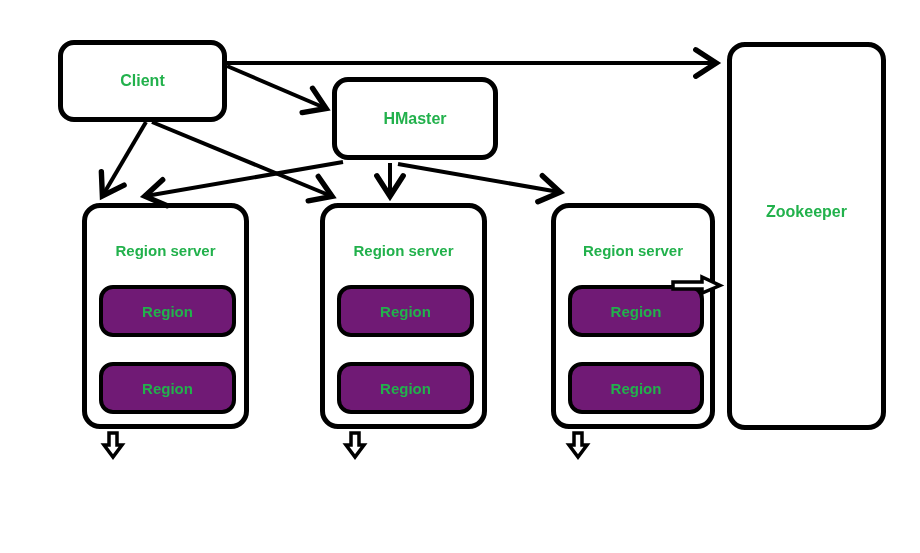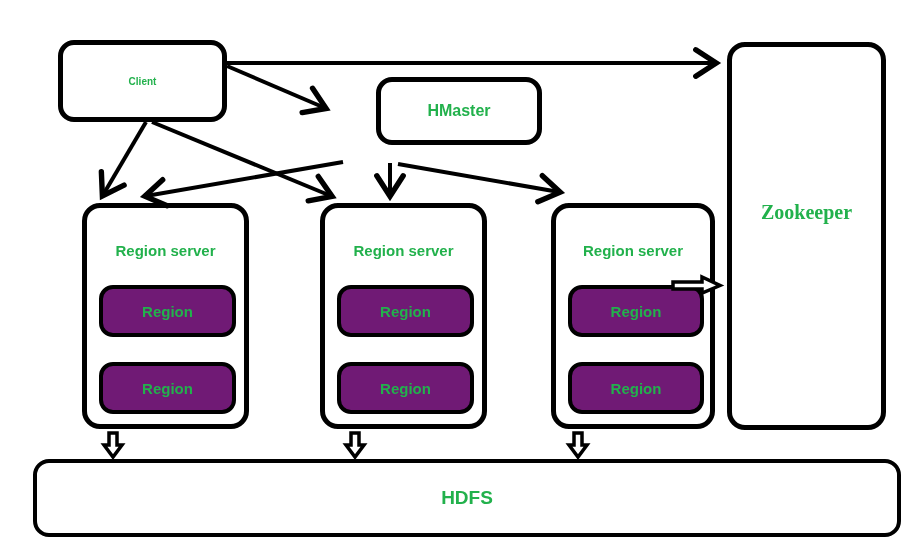--- a/index.html
+++ b/index.html
@@ -11,25 +11,25 @@
     position:absolute;box-sizing:border-box;background:#fff;
     border:5px solid #000;border-radius:16px;
   }
   .label{
     color:var(--green,#22b14c);font-weight:bold;
     display:flex;align-items:center;justify-content:center;
     width:100%;text-align:center;
   }
   
   .client{left:58px;top:40px;width:169px;height:82px;}
-  .client .label{height:100%;font-size:10px;}
-  .hmaster{left:332px;top:77px;width:166px;height:68px;margin-left:44px;}
+  .client .label{height:100%;font-size:16px;}
+  .hmaster{left:332px;top:77px;width:166px;height:83px;}
   .hmaster .label{height:100%;font-size:16px;}
   .zookeeper{left:727px;top:42px;width:159px;height:388px;border-radius:18px;}
-  .zookeeper .label{height:100%;font-size:20px;padding-bottom:48px;box-sizing:border-box;font-family:Liberation Serif, serif;}
+  .zookeeper .label{height:100%;font-size:16px;padding-bottom:48px;box-sizing:border-box;}
   
   .rs{top:203px;width:167px;height:226px;border-radius:18px;margin-left:47px;}
   .rs1{left:35px;}
   .rs2{left:273px;}
   .rs3{left:504px;width:164px;}
   .rs .rs-label{position:absolute;left:0;top:34px;font-size:15px;}
   .region{
     position:absolute;left:12px;width:137px;height:52px;
     box-sizing:border-box;border:4px solid #000;border-radius:14px;background:#701a75;
   }
@@ -83,23 +83,20 @@
   <div class="box rs rs3">
     <div class="label rs-label">Region server</div>
     <div class="region r1">
       <div class="label">Region</div>
     </div>
     <div class="region r2">
       <div class="label">Region</div>
     </div>
   </div>
 
-  <div class="box hdfs">
-    <div class="label">HDFS</div>
-  </div>
 
   <svg class="arrows" viewBox="0 0 920 553" xmlns="http://www.w3.org/2000/svg">
     <defs>
       <marker id="vhead" markerUnits="userSpaceOnUse" markerWidth="44" markerHeight="36" viewBox="-30 -15 36 30" refX="-1" refY="0" orient="auto">
         <path d="M-17,-11 L0,0 L-17,11" fill="none" stroke="#000" stroke-width="4.5" stroke-linecap="round"></path>
       </marker>
     </defs>
 
     <line x1="227" y1="63" x2="715" y2="63" stroke="#000" stroke-width="4" marker-end="url(#vhead)"></line>
     <line x1="227" y1="66" x2="325" y2="108" stroke="#000" stroke-width="4" marker-end="url(#vhead)"></line>

